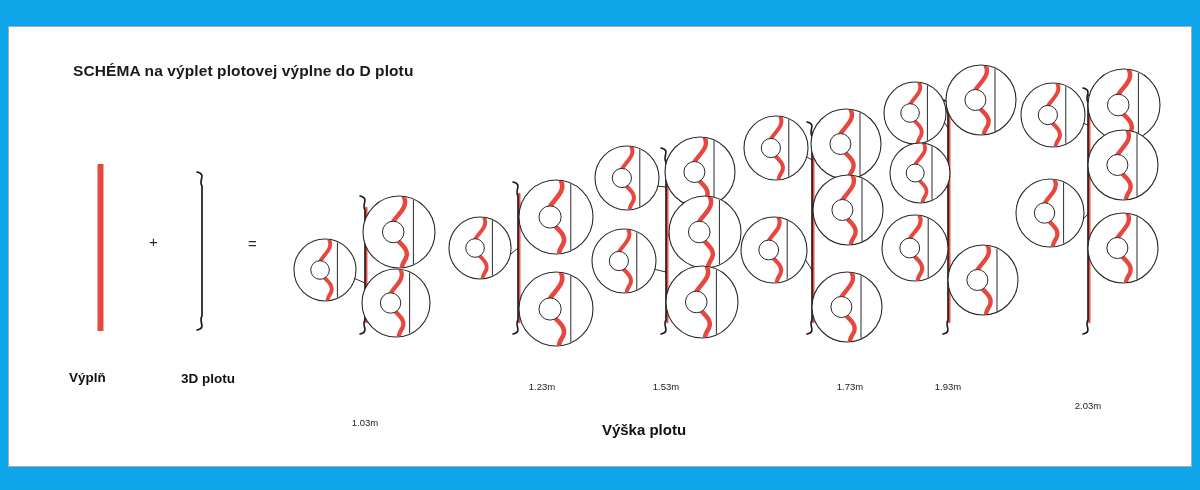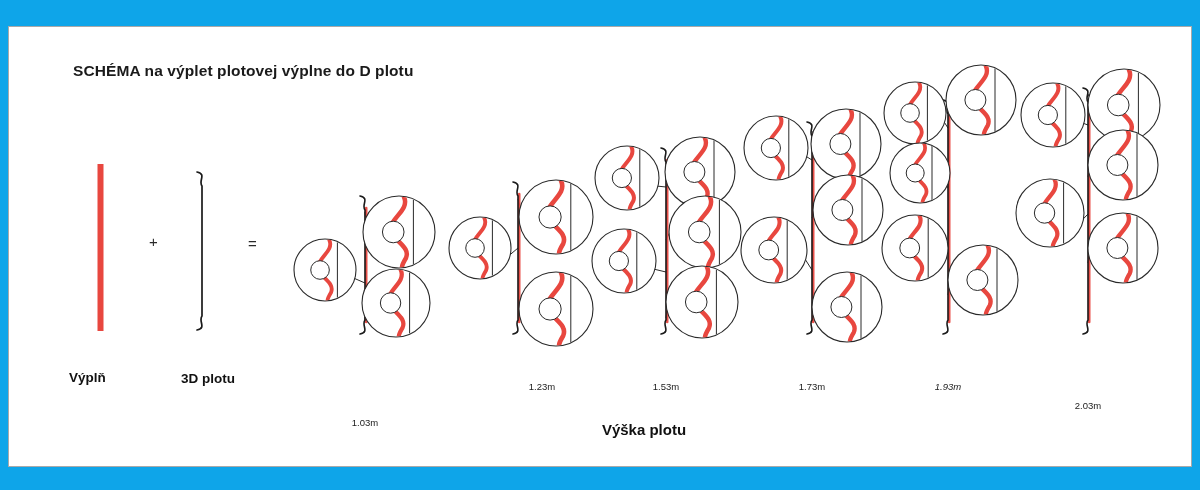--- a/index.html
+++ b/index.html
@@ -490,20 +490,20 @@
   <div class="legend-label fill-label">Výplň</div>
   <div class="legend-label post-label">3D plotu</div>
 
   <div class="op-symbol plus">+</div>
   <div class="op-symbol equals">=</div>
 
   <div id="height-labels">
       <div class="height-label" style="left: 365px; margin-top: 36px;">1.03m</div>
       <div class="height-label" style="left: 542px;">1.23m</div>
       <div class="height-label" style="left: 666px; text-align: right;">1.53m</div>
-      <div class="height-label" style="left: 812px;">1.73m</div>
-      <div class="height-label" style="left: 948px; font-style: italic;">1.93m</div>
+      <div class="height-label" style="left: 850px;">1.73m</div>
+      <div class="height-label" style="left: 948px;">1.93m</div>
       <div class="height-label" style="left: 1088px; margin-top: 19px;">2.03m</div>
     </div>
 
   <div class="bottom-caption">Výška plotu</div>
 
 </div>
 
 </body></html>

